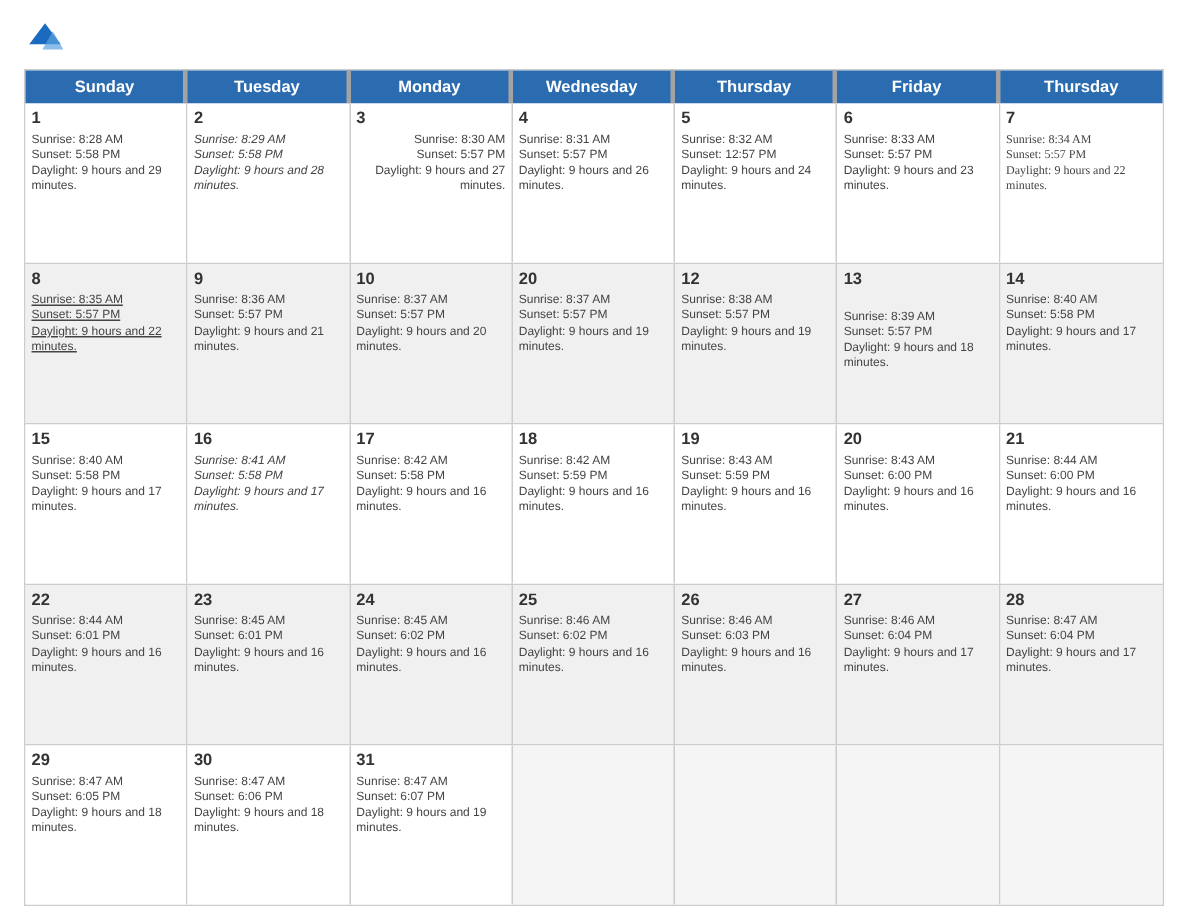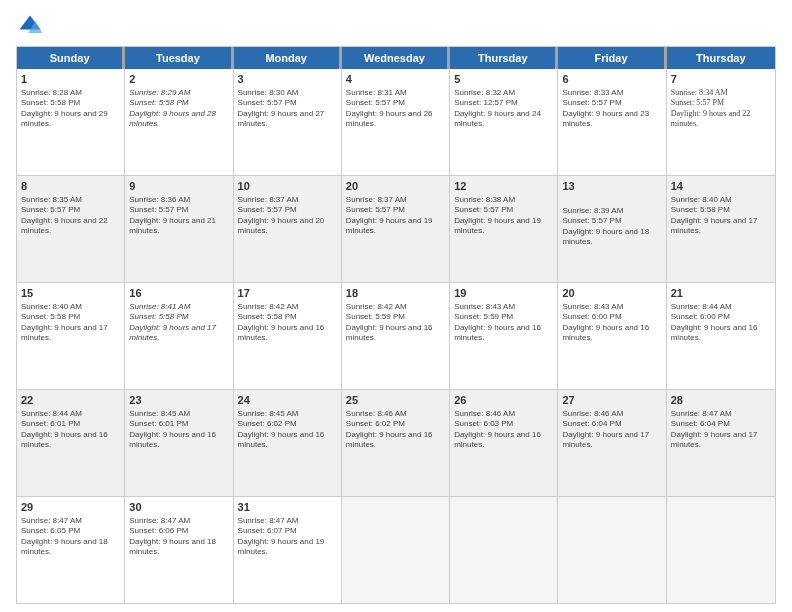--- a/index.html
+++ b/index.html
@@ -159,21 +159,21 @@
 Daylight: 9 hours and 29 minutes.</div>
           </div>
           <div class="cal-cell">
             <span class="day-num">2</span>
             <div class="cell-text" style="white-space: pre-line; font-style: italic;">Sunrise: 8:29 AM
 Sunset: 5:58 PM
 Daylight: 9 hours and 28 minutes.</div>
           </div>
           <div class="cal-cell">
             <span class="day-num">3</span>
-            <div class="cell-text" style="white-space: pre-line;">Sunrise: 8:30 AM
+            <div class="cell-text" style="white-space: pre-line; text-align: right;">Sunrise: 8:30 AM
 Sunset: 5:57 PM
 Daylight: 9 hours and 27 minutes.</div>
           </div>
           <div class="cal-cell">
             <span class="day-num">4</span>
             <div class="cell-text" style="white-space: pre-line;">Sunrise: 8:31 AM
 Sunset: 5:57 PM
 Daylight: 9 hours and 26 minutes.</div>
           </div>
           <div class="cal-cell">
@@ -191,21 +191,21 @@
           <div class="cal-cell">
             <span class="day-num">7</span>
             <div class="cell-text" style="white-space: pre-line; font-family: Liberation Serif, serif;">Sunrise: 8:34 AM
 Sunset: 5:57 PM
 Daylight: 9 hours and 22 minutes.</div>
           </div>
         </div>
         <div class="cal-row">
           <div class="cal-cell shaded">
             <span class="day-num">8</span>
-            <div class="cell-text" style="white-space: pre-line;">Sunrise: 8:35 AM
+            <div class="cell-text" style="white-space: pre-line; text-decoration: underline;">Sunrise: 8:35 AM
 Sunset: 5:57 PM
 Daylight: 9 hours and 22 minutes.</div>
           </div>
           <div class="cal-cell shaded">
             <span class="day-num">9</span>
             <div class="cell-text" style="white-space: pre-line;">Sunrise: 8:36 AM
 Sunset: 5:57 PM
 Daylight: 9 hours and 21 minutes.</div>
           </div>
           <div class="cal-cell shaded">

